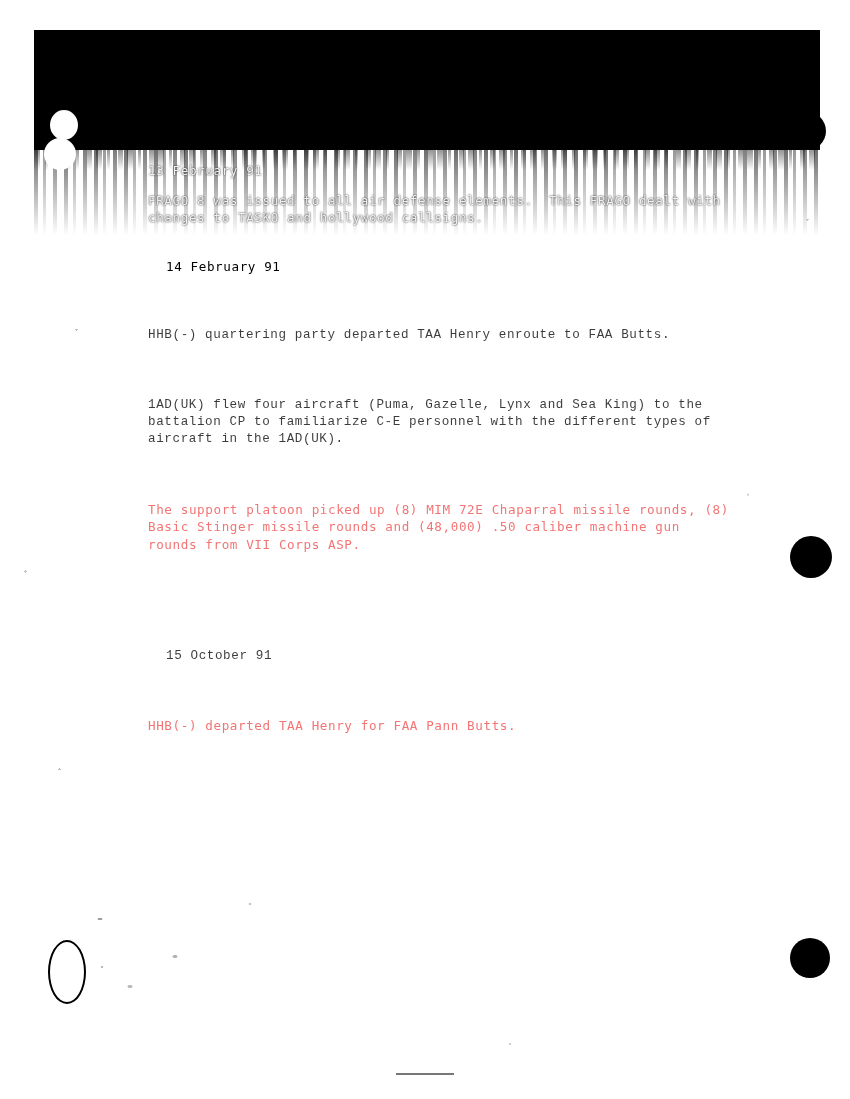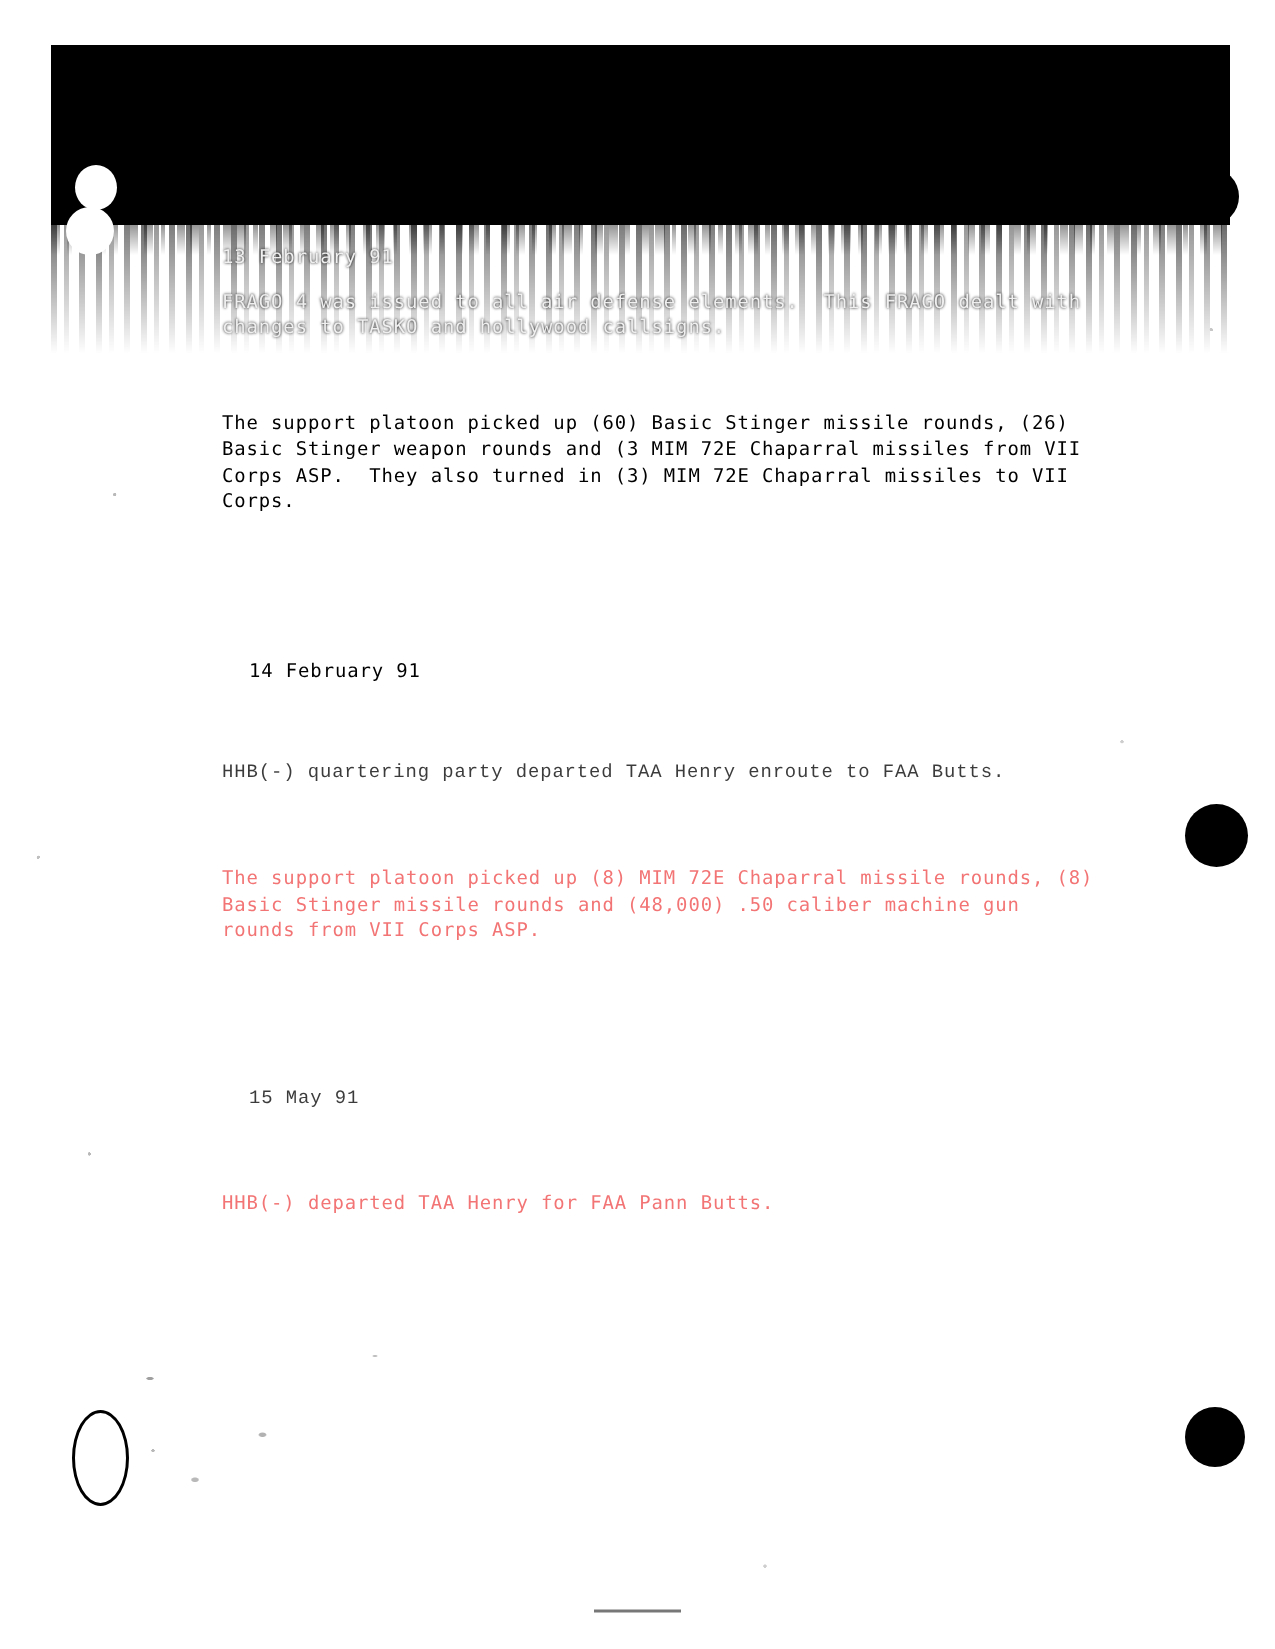--- a/index.html
+++ b/index.html
@@ -164,36 +164,35 @@
   <div class="toner-fade"></div>
 
   <div class="hole" style="left:50px; top:110px; width:28px; height:30px;"></div>
   <div class="hole" style="left:44px; top:138px; width:32px; height:32px;"></div>
   <div class="dot" style="left:788px; top:112px; width:38px; height:38px;"></div>
   <div class="dot" style="left:790px; top:536px; width:42px; height:42px;"></div>
   <div class="dot" style="left:790px; top:938px; width:40px; height:40px;"></div>
   <div class="curl" style="left:48px; top:940px; width:34px; height:60px; border-color:#000; border-width:2px;"></div>
 
   <div class="on-black" style="top:162px;">13 February 91</div>
-  <div class="on-black" style="top:192px;">FRAGO 4 was issued to all air defense elements.  This FRAGO dealt with
+  <div class="on-black" style="top:192px;">FRAGO 8 was issued to all air defense elements.  This FRAGO dealt with
 changes to TASKO and hollywood callsigns.</div>
 
   <div class="body-text">
-    <p class="para f0" style="margin-top:58px;">The support platoon picked up (60) Basic Stinger missile rounds, (26)
-Basic Stinger weapon rounds and (3 MIM 72E Chaparral missiles from VII
-Corps ASP.  They also turned in (3) MIM 72E Chaparral missiles to VII
-Corps.</p>
 
     <p class="date-head f0" style="margin-top:26px;">14 February 91</p>
     <p class="para f2">HHB(-) quartering party departed TAA Henry enroute to FAA Butts.</p>
+    <p class="para f2">1AD(UK) flew four aircraft (Puma, Gazelle, Lynx and Sea King) to the
+battalion CP to familiarize C-E personnel with the different types of
+aircraft in the 1AD(UK).</p>
     <p class="para f3">The support platoon picked up (8) MIM 72E Chaparral missile rounds, (8)
 Basic Stinger missile rounds and (48,000) .50 caliber machine gun
 rounds from VII Corps ASP.</p>
 
-    <p class="date-head f2" style="margin-top:26px;">15 May 91</p>
+    <p class="date-head f2" style="margin-top:26px;">15 October 91</p>
     <p class="para f3">HHB(-) departed TAA Henry for FAA Pann Butts.</p>
 
     
     
 
     
     
   </div>
 
   <div class="noise"></div>

